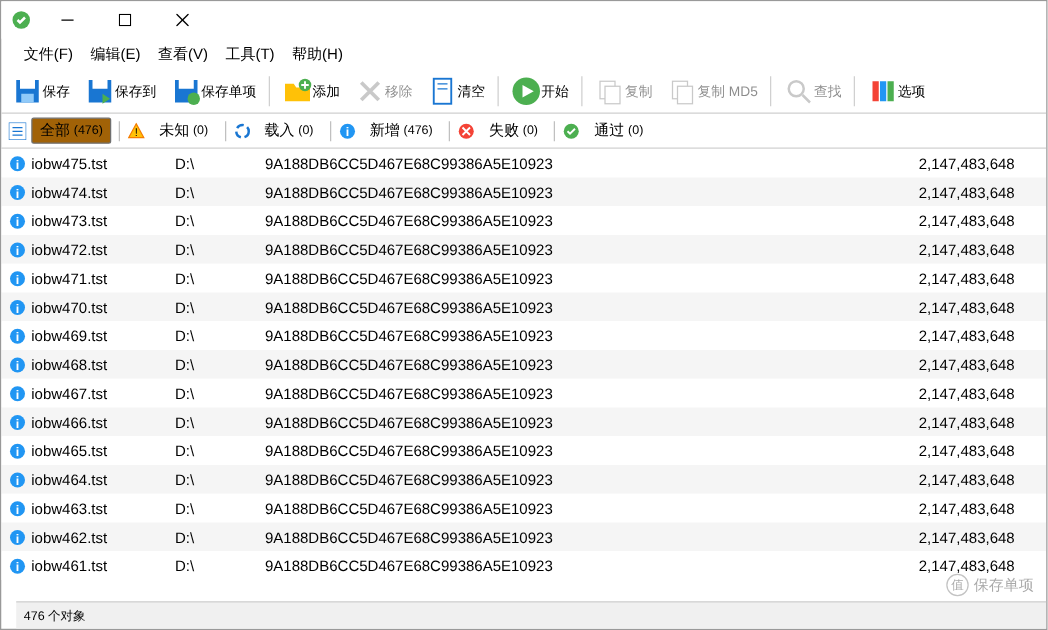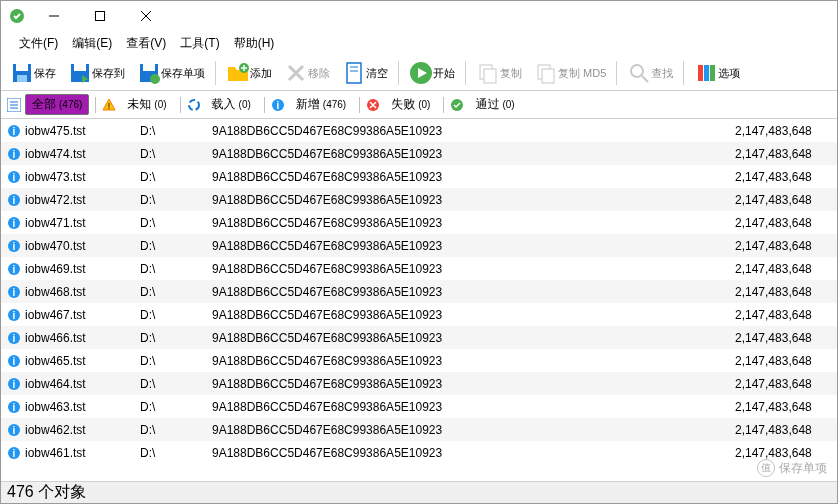--- a/index.html
+++ b/index.html
@@ -12,21 +12,21 @@
 .winbtn svg{width:10px;height:10px}
 .menubar{display:flex;padding:2px 12px;gap:2px}
 .menuitem{padding:2px 6px}
 .toolbar{display:flex;padding:3px 4px;border-bottom:1px solid #d0d0d0;gap:2px}
 .tbtn{display:flex;flex-direction:row;align-items:center;padding:2px 5px;min-width:38px}
 .tbtn .ic{width:24px;height:24px;display:flex;align-items:center;justify-content:center}
 .tbtn .lbl{font-size:11px;margin-top:1px}
 .tsep{width:1px;background:#d0d0d0;margin:2px 3px}
 .filterbar{display:flex;align-items:center;padding:3px 6px;border-bottom:1px solid #d0d0d0;gap:4px}
 .filtergrp{display:flex;align-items:center;gap:3px;padding:1px 6px;border:1px solid transparent;border-radius:2px}
-.filtergrp.selected{border:1px solid #707070;background:#a21caf}
+.filtergrp.selected{border:1px solid #707070;background:#a16207}
 .fic{width:14px;height:14px;display:flex;align-items:center;justify-content:center}
 .flbl{font-size:12px}
 .fcnt{font-size:10px}
 .fsep{width:1px;height:16px;background:#c0c0c0;margin:0 2px}
 .tablewrap{height:377px;overflow:hidden;position:relative}
 .thead{display:flex;background:#fff;border-bottom:1px solid #d8d8d8;height:23px}
 .th{border-right:1px solid #d8d8d8;padding:3px 6px;font-size:12px;display:flex;align-items:center;overflow:hidden;white-space:nowrap}
 .th.name{width:133px}
 .th.fld{width:72px}
 .th.md5{width:280px}
@@ -36,21 +36,21 @@
 .row{display:flex;height:23px;align-items:center}
 .row:nth-child(odd){background:#fff}
 .row:nth-child(even){background:#f5f5f5}
 .td{padding:0 6px;overflow:hidden;white-space:nowrap;font-size:12px}
 .td.name{width:133px;display:flex;align-items:center;gap:4px}
 .td.fld{width:72px}
 .td.md5{width:280px}
 .td.saved{width:243px}
 .td.size{width:95px;text-align:center;padding-right:20px}
 .rowic{width:14px;height:14px;flex-shrink:0}
-.statusbar{position:absolute;bottom:0;left:0;right:0;height:22px;border-top:1px solid #d0d0d0;display:flex;align-items:center;padding:0 6px;font-size:16px;background:#f0f0f0}
+.statusbar{position:absolute;bottom:0;left:12px;right:0;height:22px;border-top:1px solid #d0d0d0;display:flex;align-items:center;padding:0 6px;font-size:10px;background:#f0f0f0}
 .watermark{position:absolute;right:10px;bottom:26px;opacity:.5;display:flex;align-items:center;gap:4px;font-size:12px;color:#555}
 .watermark .wic{width:18px;height:18px;border:1.5px solid #888;border-radius:50%;display:flex;align-items:center;justify-content:center;font-size:10px}
 .disabled{opacity:.45}
 </style>
 </head>
 <body>
 
 <div class="titlebar">
   <span class="icon"><svg viewBox="0 0 16 16">
         <circle cx="8" cy="8" r="7" fill="#4CAF50"></circle>

